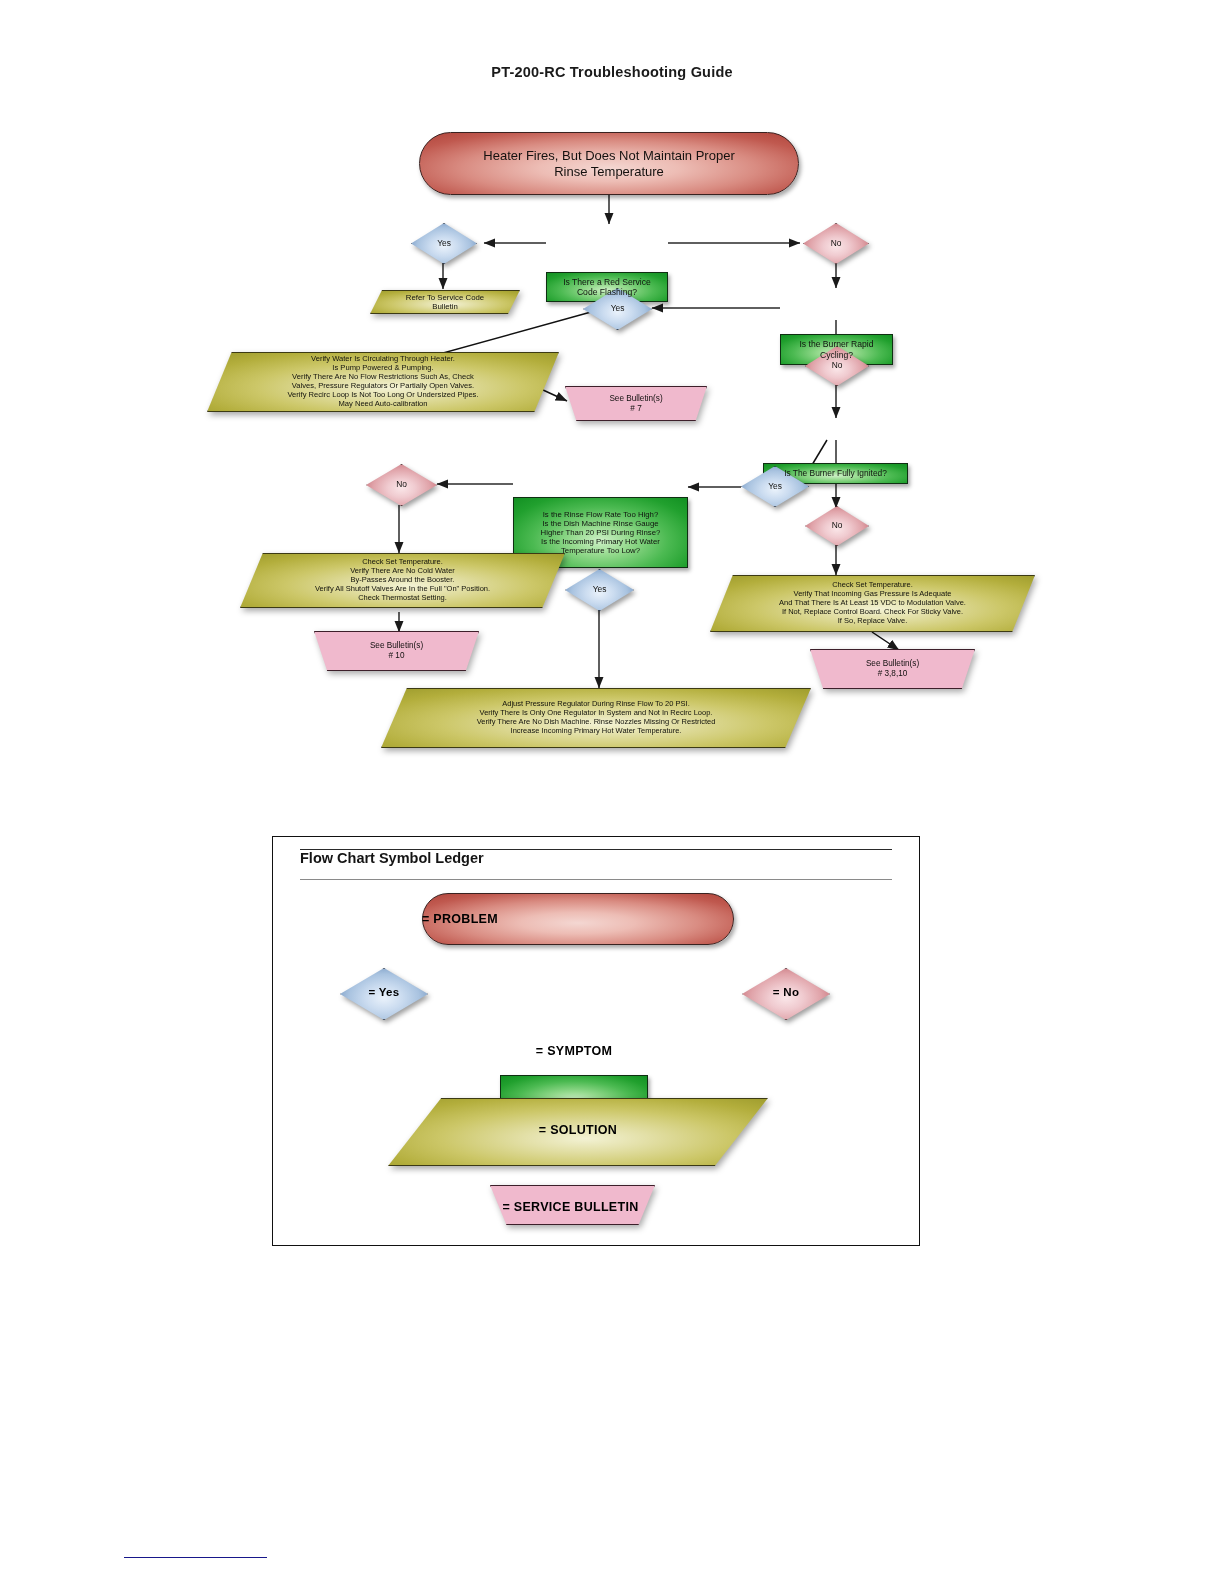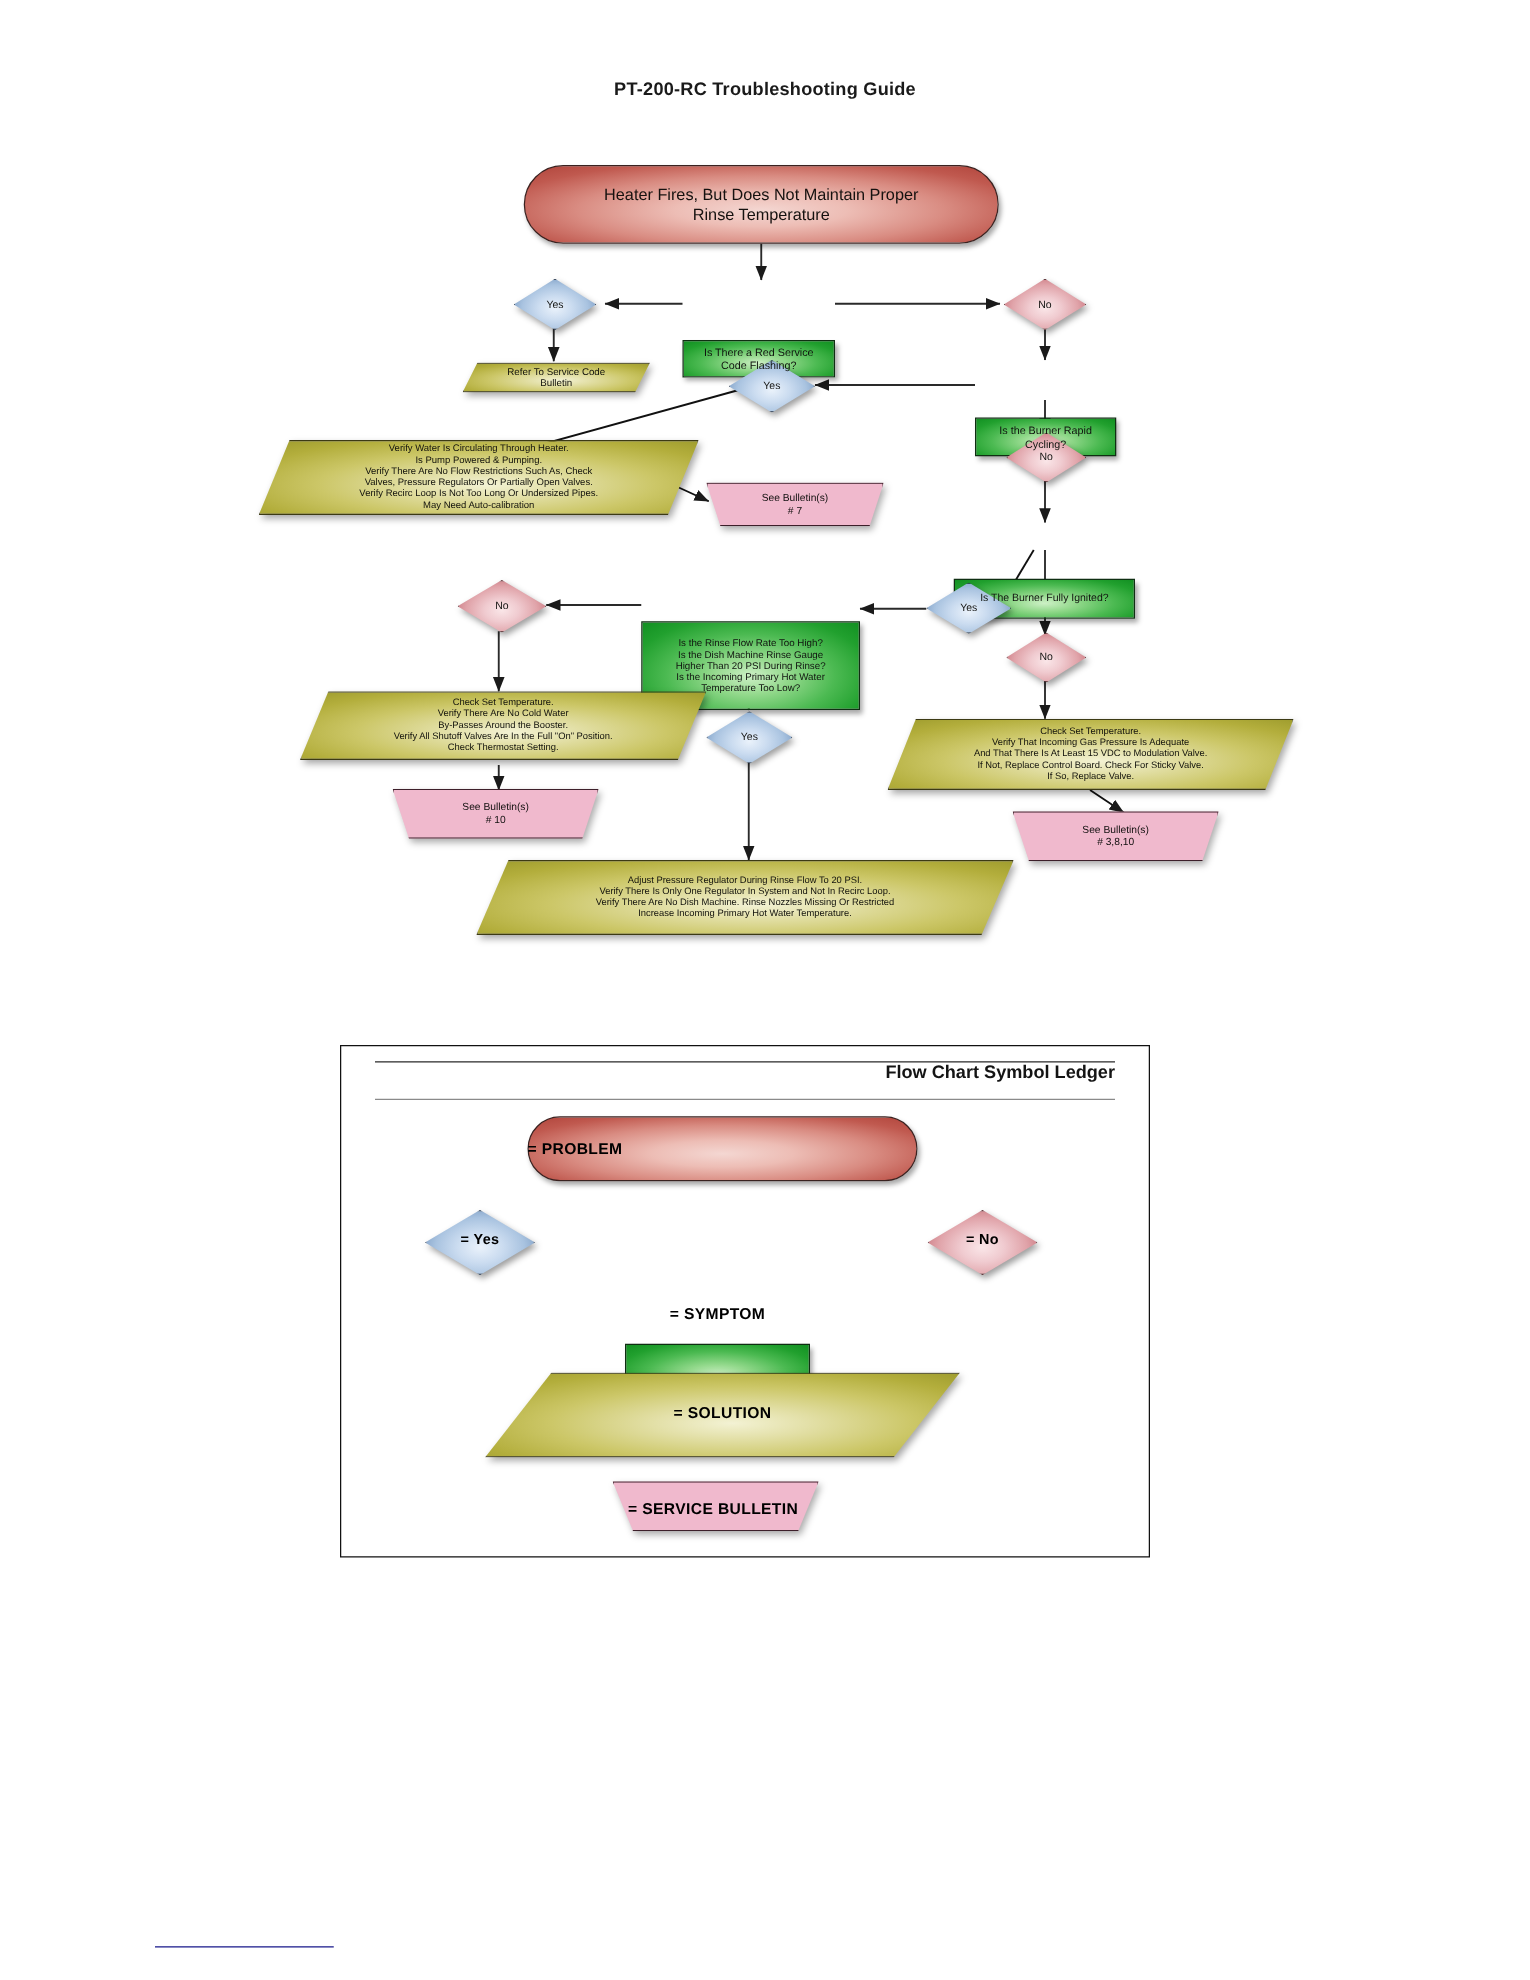--- a/index.html
+++ b/index.html
@@ -145,21 +145,21 @@
     height: 410px;
     border: 1.4px solid #111111;
     background: #ffffff;
     box-sizing: border-box;
   }
   #legend-title {
     position: absolute;
     left: 300px;
     top: 850px;
     width: 592px;
-    text-align: right;
+    text-align: left;
     font-size: 14.5px;
     font-weight: bold;
     color: #141414;
   }
   .legend-rule {
     position: absolute;
     left: 300px;
     width: 592px;
     height: 0;
     border-top: 1.2px solid #2a2a2a;
@@ -289,21 +289,21 @@
 Verify Recirc Loop Is Not Too Long Or Undersized Pipes.
 May Need Auto-calibration</span>
   </div>
 
   <div class="node bulletin" style="left:565px; top:386px; width:142px; height:35px;">
     <span class="shape" style="clip-path:polygon(0% 0%,100% 0%,92% 100%,8% 100%);"></span>
     <span class="txt">See Bulletin(s)
 # 7</span>
   </div>
 
-  <div class="node symptom" style="left:763px; top:419px; width:145px; height:32px; font-size:8.4px;">
+  <div class="node symptom" style="left:763px; top:419px; width:145px; height:21px; font-size:8.4px;">
     <span class="txt">Is The Burner Fully Ignited?</span>
   </div>
 
   <div class="node diamond yes" style="left:741px; top:466px; width:68px; height:41px;">
     <span class="shape"></span>
     <span class="txt">Yes</span>
   </div>
 
   <div class="node diamond no" style="left:805px; top:506px; width:64px; height:40px;">
     <span class="shape"></span>

